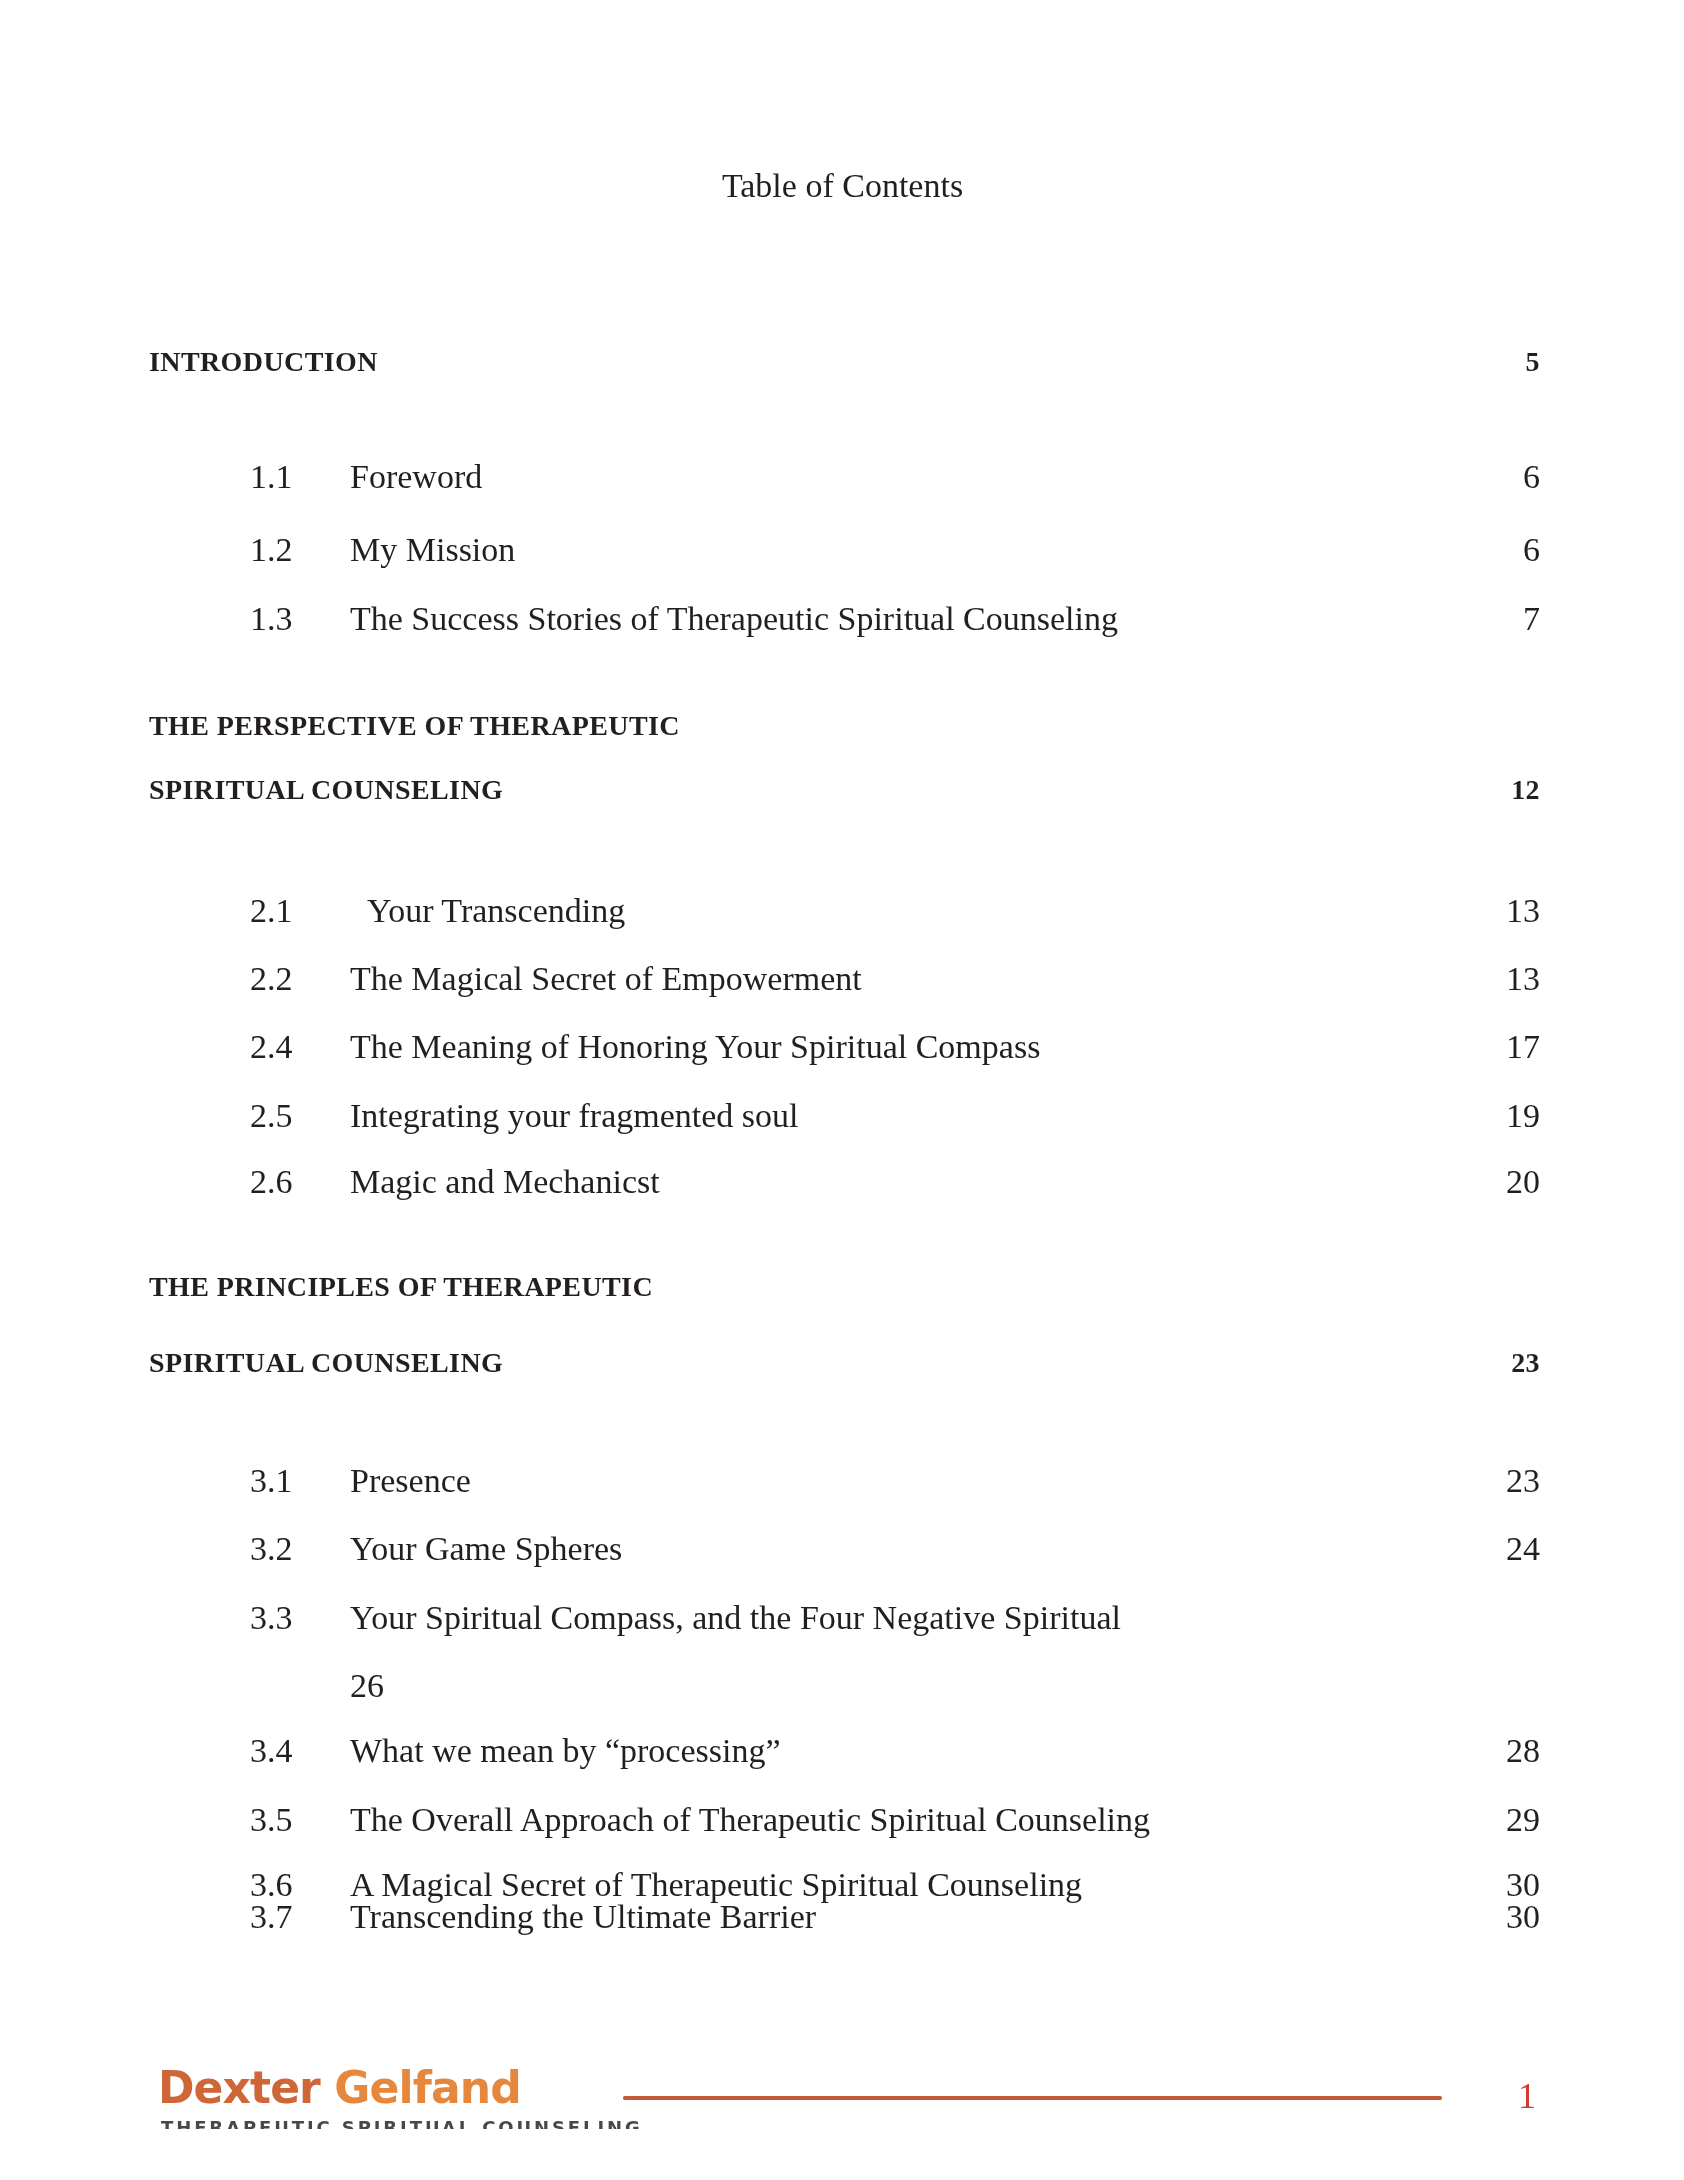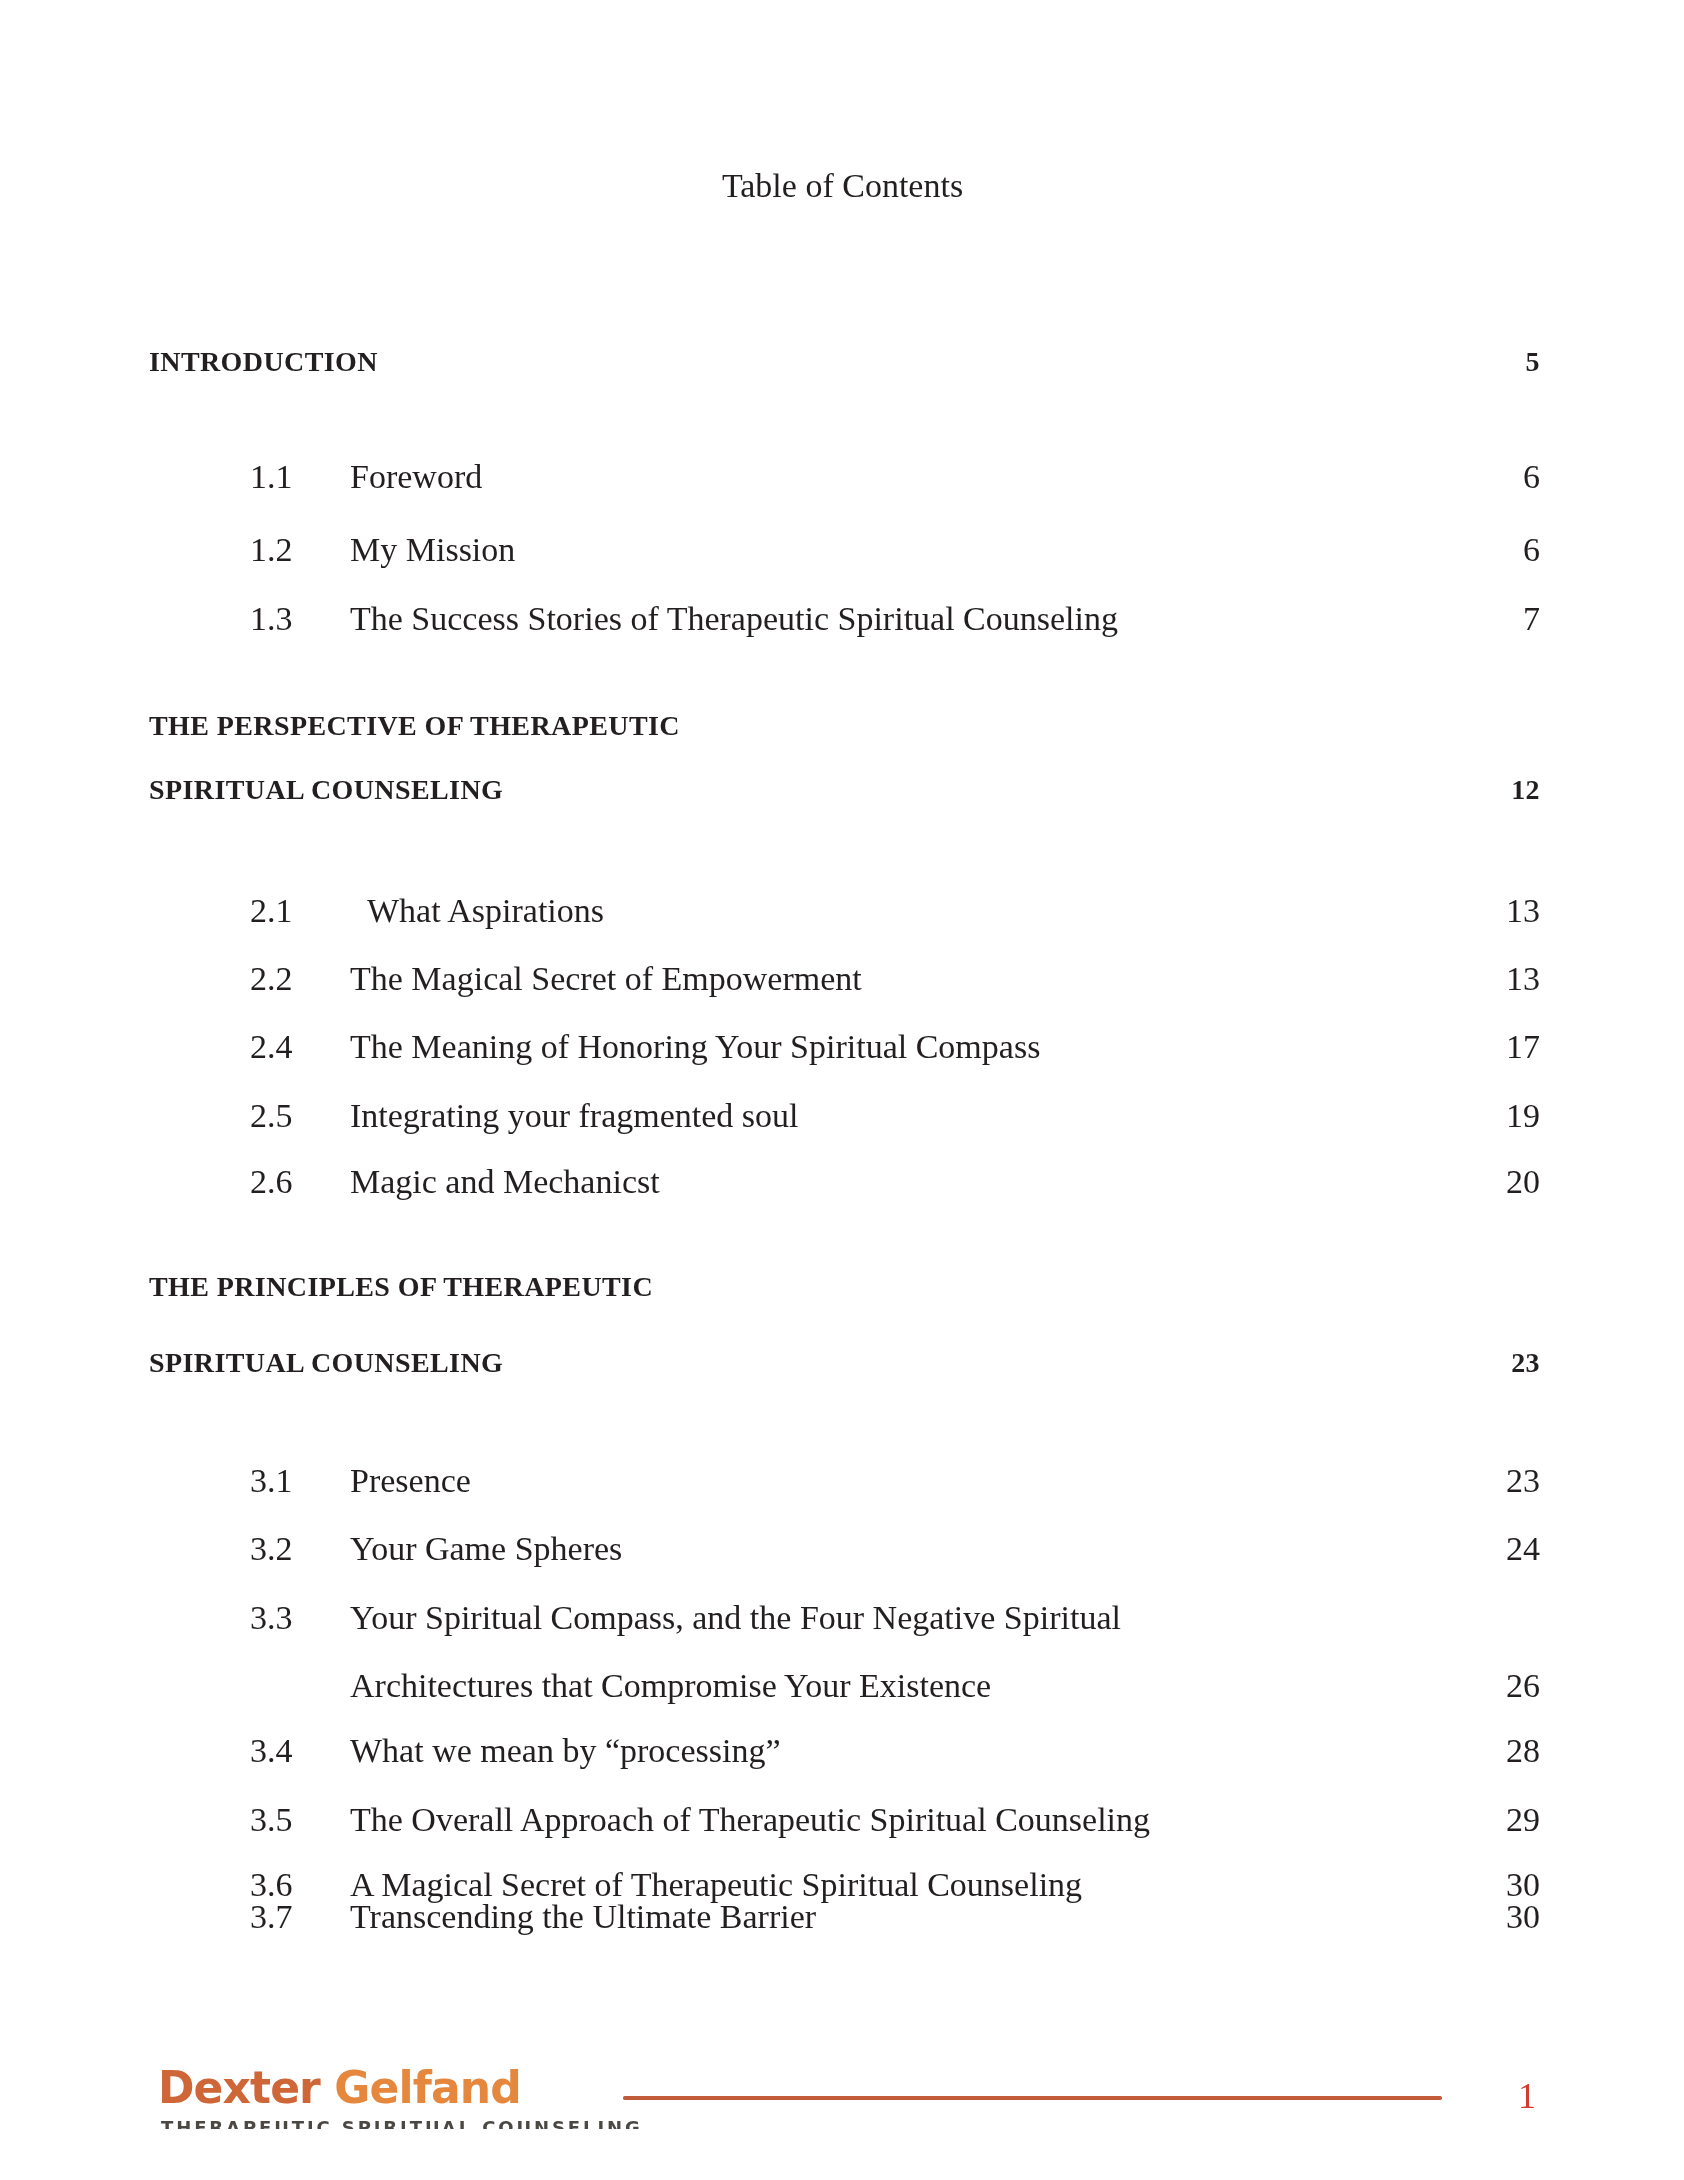--- a/index.html
+++ b/index.html
@@ -134,21 +134,21 @@
       <div class="row section" style="top: 698px;">
         <span class="label">THE PERSPECTIVE OF THERAPEUTIC</span>
         <span class="pg"></span>
       </div>
       <div class="row section" style="top: 762px;">
         <span class="label">SPIRITUAL COUNSELING</span>
         <span class="pg">12</span>
       </div>
       <div class="row item" style="top: 887px; gap: 17px;">
         <span class="num">2.1</span>
-        <span class="title">What Aspirations</span>
+        <span class="title">Your Transcending</span>
         <span class="pg">13</span>
       </div>
       <div class="row item" style="top: 955px;">
         <span class="num">2.2</span>
         <span class="title">The Magical Secret of Empowerment</span>
         <span class="pg">13</span>
       </div>
       <div class="row item" style="top: 1023px;">
         <span class="num">2.4</span>
         <span class="title">The Meaning of Honoring Your Spiritual Compass</span>
@@ -182,21 +182,20 @@
         <span class="title">Your Game Spheres</span>
         <span class="pg">24</span>
       </div>
       <div class="row item" style="top: 1594px;">
         <span class="num">3.3</span>
         <span class="title">Your Spiritual Compass, and the Four Negative Spiritual</span>
         <span class="pg"></span>
       </div>
       <div class="row item-cont" style="top: 1662px;">
         <span class="num"></span>
-        <span class="title">Architectures that Compromise Your Existence</span>
         <span class="pg">26</span>
       </div>
       <div class="row item" style="top: 1727px;">
         <span class="num">3.4</span>
         <span class="title">What we mean by “processing”</span>
         <span class="pg">28</span>
       </div>
       <div class="row item" style="top: 1796px;">
         <span class="num">3.5</span>
         <span class="title">The Overall Approach of Therapeutic Spiritual Counseling</span>

